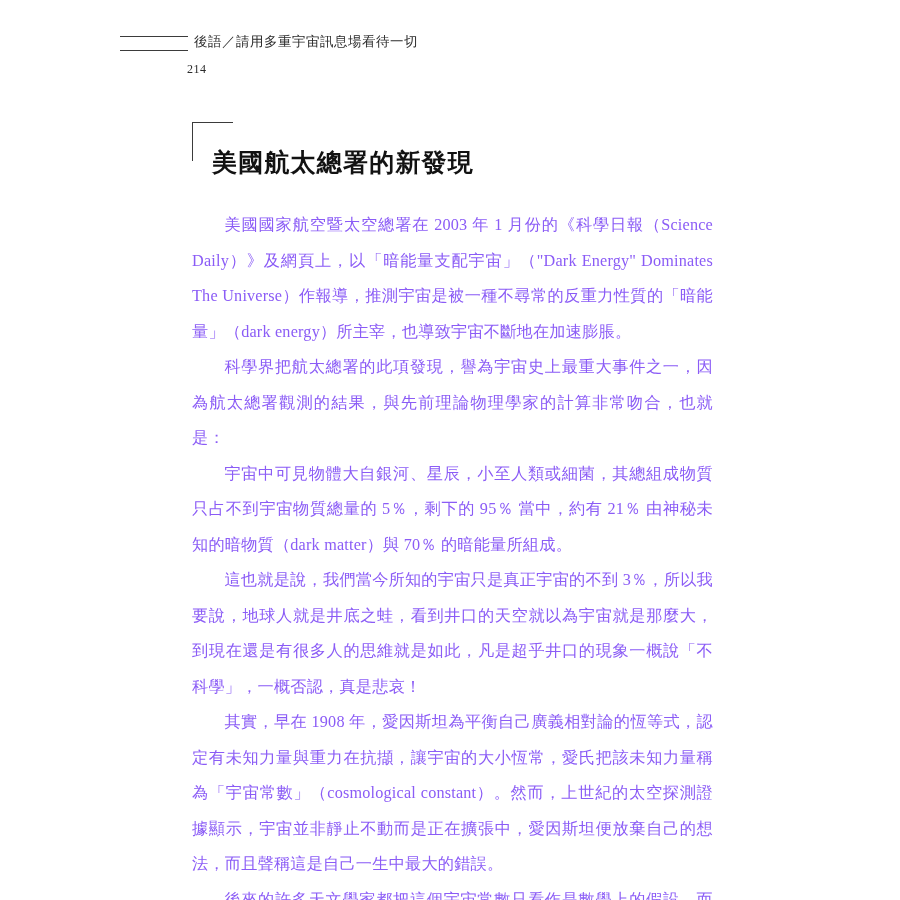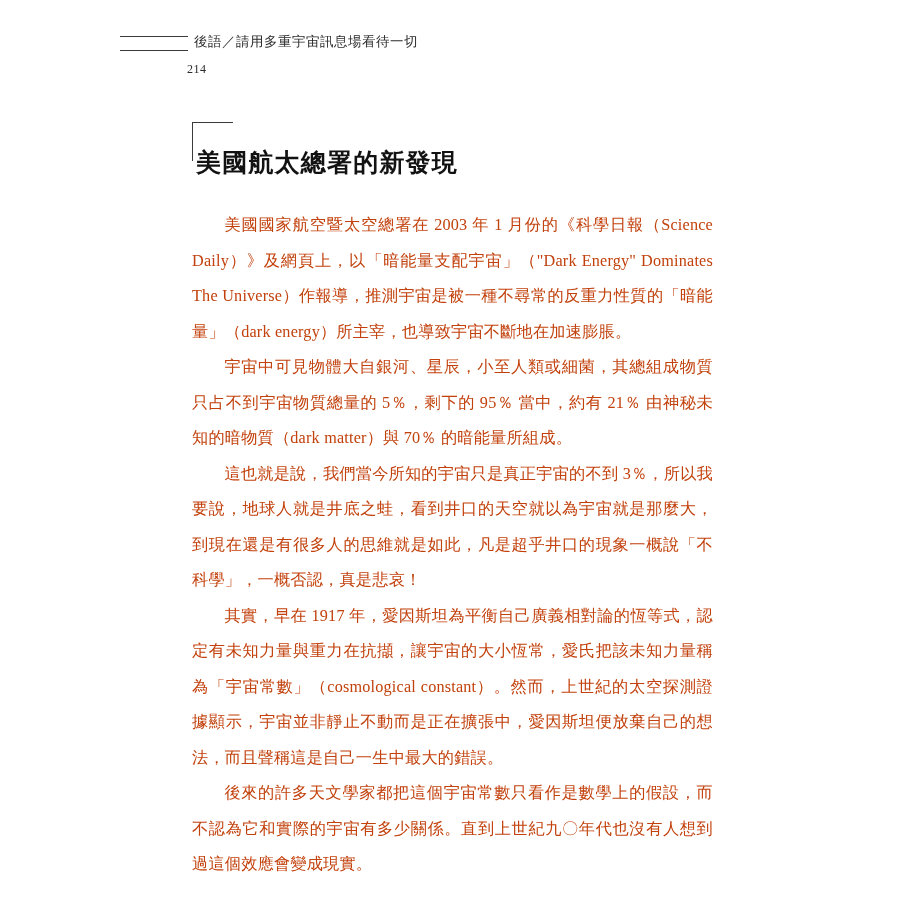--- a/index.html
+++ b/index.html
@@ -72,21 +72,21 @@
     position: absolute;
     left: 0;
     top: 0;
     width: 40px;
     height: 38px;
     border-top: 1px solid #3b3b3b;
     border-left: 1px solid #3b3b3b;
   }
   .heading-text {
     position: absolute;
-    left: 4px;
+    left: 20px;
     top: 24px;
     font-size: 25px;
     font-weight: bold;
     letter-spacing: 1.2px;
     color: #121212;
     white-space: nowrap;
     font-family: "DejaVu Sans", "Liberation Sans", sans-serif;
   }
 
   
@@ -97,21 +97,21 @@
     width: 521px;
   }
   .para {
     font-size: 16.2px;
     line-height: 35.5px;
     text-align: justify;
     text-justify: inter-ideograph;
     margin: 0;
     text-indent: 2em;
     letter-spacing: 0.2px;
-    color: #c2410c;
+    color: #8b5cf6;
   }
 </style>
 </head>
 <body>
 
 <div class="page">
 
   <div class="runhead">
     <div class="runhead-rule"></div>
     <div class="runhead-text">後語／請用多重宇宙訊息場看待一切</div>
@@ -119,19 +119,20 @@
 
   <div class="folio">214</div>
 
   <div class="heading-block">
     <div class="heading-corner"></div>
     <div class="heading-text">美國航太總署的新發現</div>
   </div>
 
   <div class="body-col">
     <p class="para">美國國家航空暨太空總署在 2003 年 1 月份的《科學日報（Science Daily）》及網頁上，以「暗能量支配宇宙」（"Dark Energy" Dominates The Universe）作報導，推測宇宙是被一種不尋常的反重力性質的「暗能量」（dark energy）所主宰，也導致宇宙不斷地在加速膨脹。</p>
+    <p class="para">科學界把航太總署的此項發現，譽為宇宙史上最重大事件之一，因為航太總署觀測的結果，與先前理論物理學家的計算非常吻合，也就是：</p>
     <p class="para">宇宙中可見物體大自銀河、星辰，小至人類或細菌，其總組成物質只占不到宇宙物質總量的 5％，剩下的 95％ 當中，約有 21％ 由神秘未知的暗物質（dark matter）與 70％ 的暗能量所組成。</p>
     <p class="para">這也就是說，我們當今所知的宇宙只是真正宇宙的不到 3％，所以我要說，地球人就是井底之蛙，看到井口的天空就以為宇宙就是那麼大，到現在還是有很多人的思維就是如此，凡是超乎井口的現象一概說「不科學」，一概否認，真是悲哀！</p>
-    <p class="para">其實，早在 1917 年，愛因斯坦為平衡自己廣義相對論的恆等式，認定有未知力量與重力在抗擷，讓宇宙的大小恆常，愛氏把該未知力量稱為「宇宙常數」（cosmological constant）。然而，上世紀的太空探測證據顯示，宇宙並非靜止不動而是正在擴張中，愛因斯坦便放棄自己的想法，而且聲稱這是自己一生中最大的錯誤。</p>
+    <p class="para">其實，早在 1908 年，愛因斯坦為平衡自己廣義相對論的恆等式，認定有未知力量與重力在抗擷，讓宇宙的大小恆常，愛氏把該未知力量稱為「宇宙常數」（cosmological constant）。然而，上世紀的太空探測證據顯示，宇宙並非靜止不動而是正在擴張中，愛因斯坦便放棄自己的想法，而且聲稱這是自己一生中最大的錯誤。</p>
     <p class="para">後來的許多天文學家都把這個宇宙常數只看作是數學上的假設，而不認為它和實際的宇宙有多少關係。直到上世紀九〇年代也沒有人想到過這個效應會變成現實。</p>
   </div>
 
 </div>
 
 </body></html>

